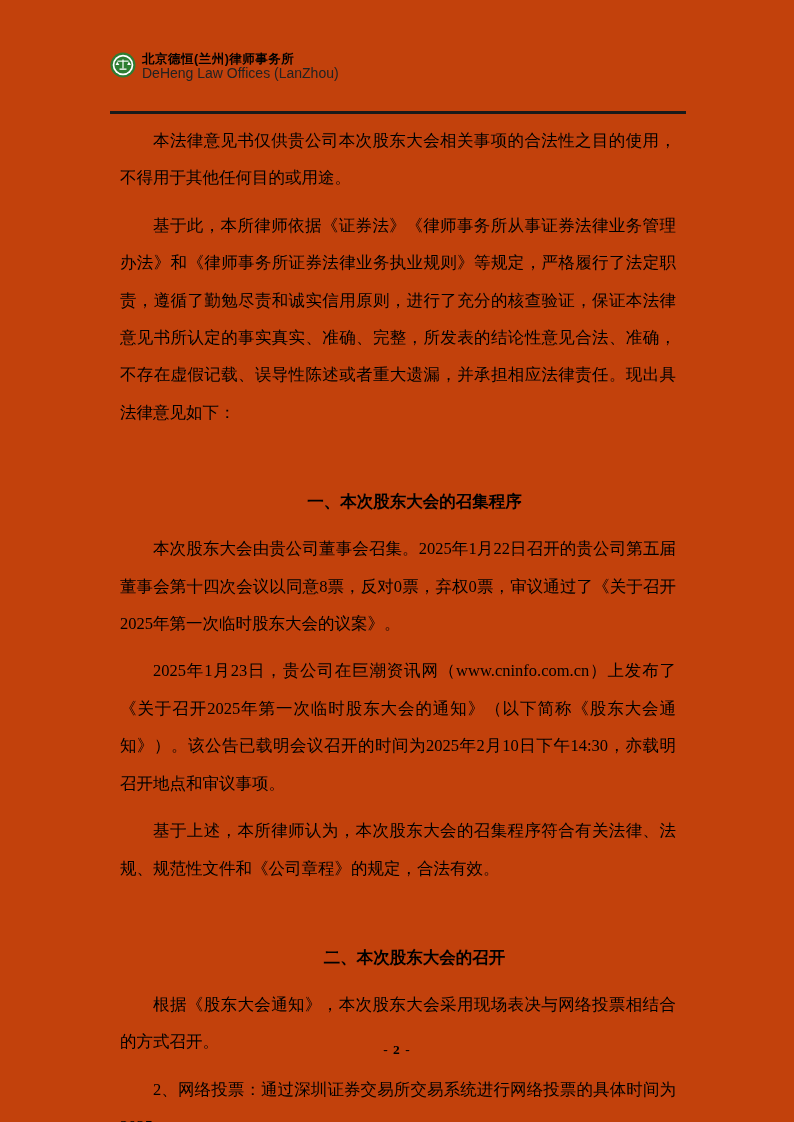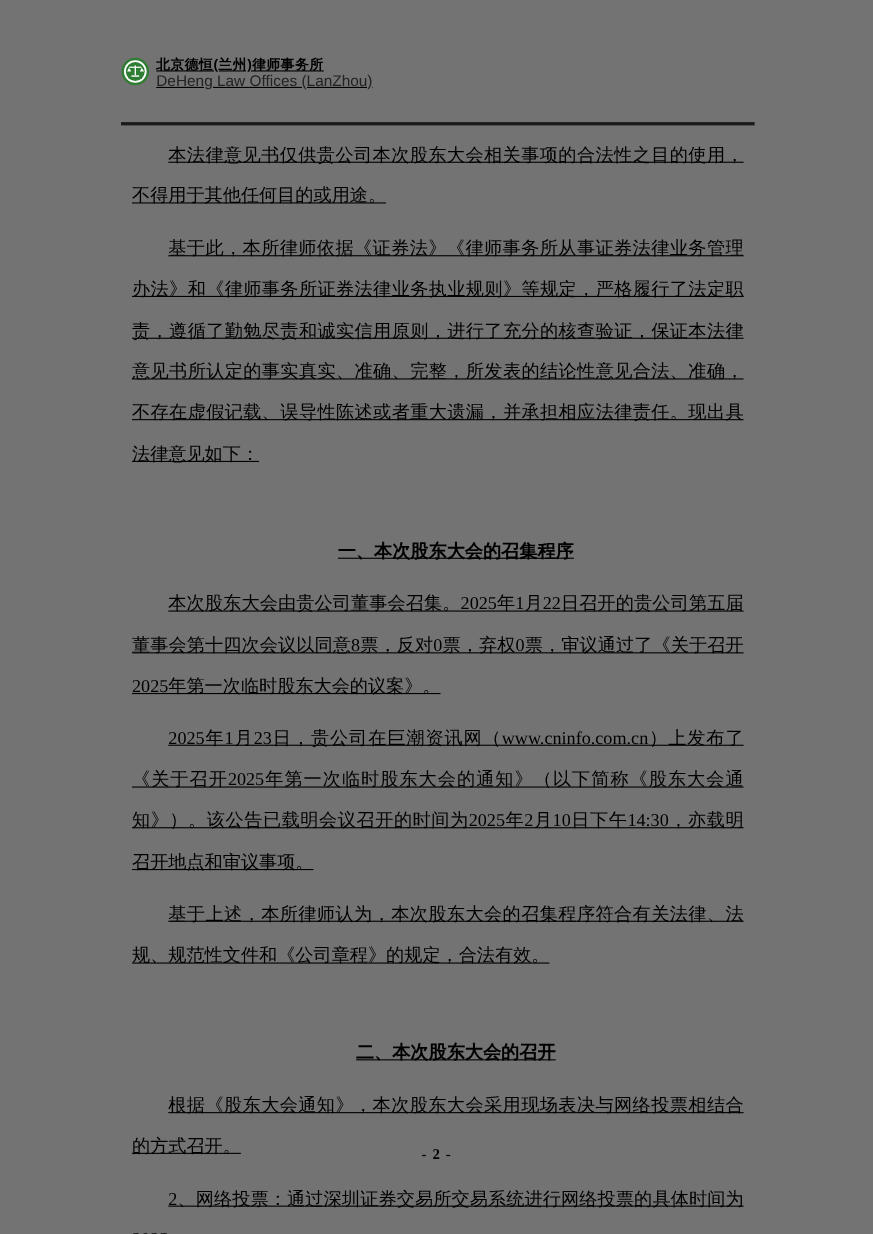--- a/index.html
+++ b/index.html
@@ -2,25 +2,24 @@
 <html><head>
 <meta charset="utf-8">
 <style>
   * { margin: 0; padding: 0; box-sizing: border-box; }
   html, body { background: #e9e9e9; }
   .page {
     position: relative;
     width: 794px;
     height: 1122px;
     margin: 0 auto;
-    background: #737373;
+    background: #c2410c;
     font-family: "Liberation Serif", "DejaVu Serif", serif;
     color: #000;
     overflow: hidden;
-    text-decoration: underline;
   }
   .inner {
     padding: 50px 108px 0 110px;
   }
   
   .header {
     display: flex;
     justify-content: space-between;
     align-items: flex-start;
     min-height: 60px;

